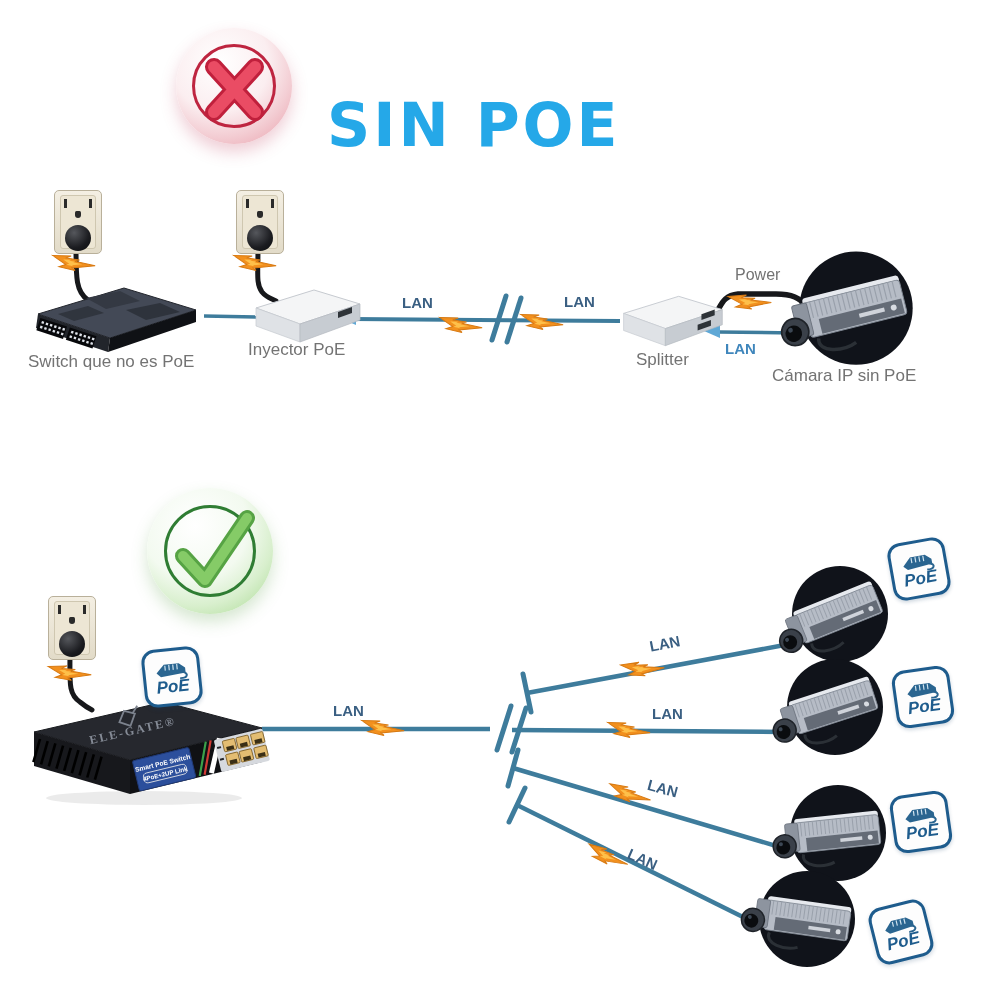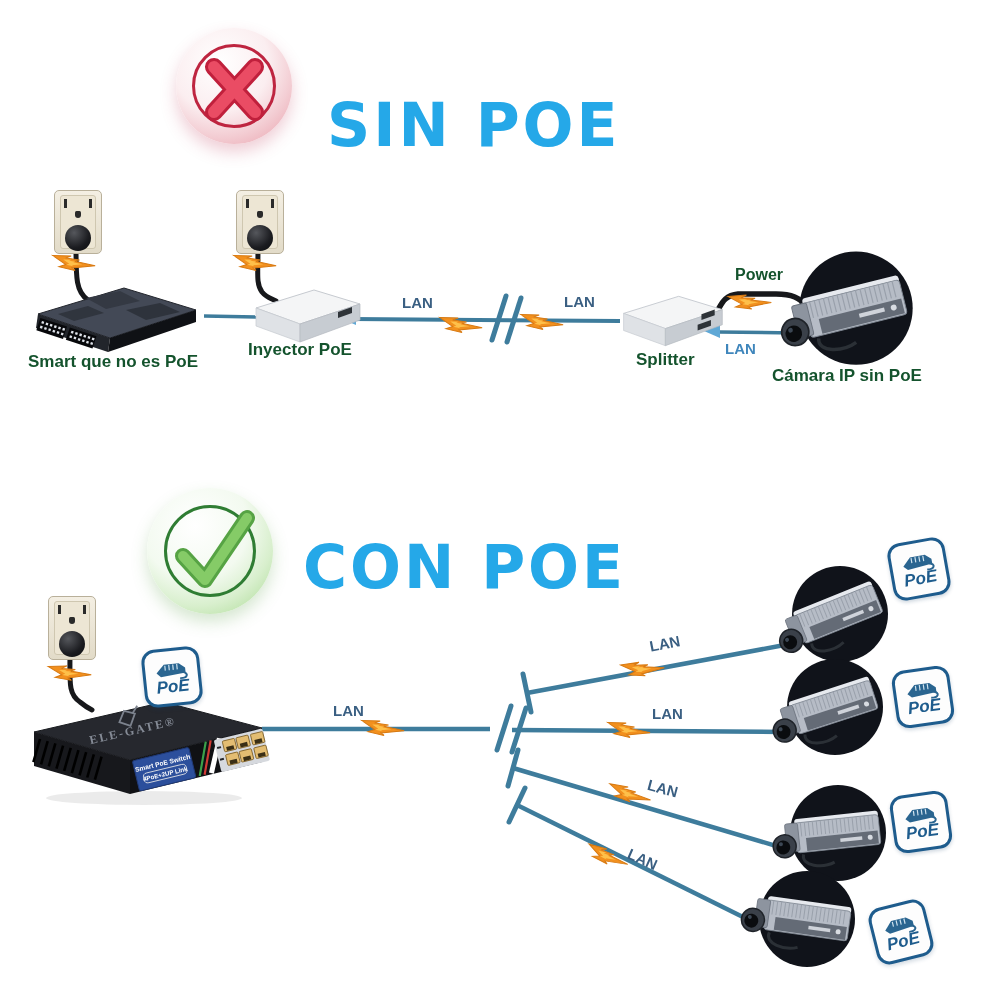--- a/index.html
+++ b/index.html
@@ -3,21 +3,21 @@
 <meta charset="utf-8">
 <style>
   html,body{margin:0;padding:0;background:#fff;}
   #stage{position:relative;width:1000px;height:1000px;background:#fff;overflow:hidden;
          font-family:"Liberation Sans",sans-serif;}
   .abs{position:absolute;}
   
   .big-title{position:absolute;font-family:"DejaVu Sans",sans-serif;font-weight:700;
              font-size:60px;letter-spacing:3px;color:#25A8E8;white-space:nowrap;}
   
-  .dev-label{position:absolute;font-size:17px;font-weight:700;color:#14532d;white-space:nowrap;}
+  .dev-label{position:absolute;font-size:17px;font-weight:400;color:#737373;white-space:nowrap;}
   .lan-label{position:absolute;font-size:15px;font-weight:700;color:#3A5F82;white-space:nowrap;}
   .lan-label.bright{color:#3F86BC;}
   .rot{transform-origin:left top;}
   
   .outlet{position:absolute;width:46px;height:62px;background:linear-gradient(#F4EFE3,#E2DBC8);
           border:1px solid #B9B09A;border-radius:5px;}
   .outlet-face{position:absolute;left:5px;top:4px;right:5px;bottom:4px;background:#EDE6D4;
           border:1px solid #CFC7B0;border-radius:3px;}
   .outlet .slot{position:absolute;width:3px;height:9px;background:#2A2A2A;top:8px;}
   .outlet .slot.l{left:9px;} .outlet .slot.r{right:9px;}
@@ -152,21 +152,21 @@
           <rect x="33.5" y="9.3" width="2.4" height="2.4"></rect>
             <rect x="37.9" y="9.3" width="2.4" height="2.4"></rect>
             <rect x="42.3" y="9.3" width="2.4" height="2.4"></rect>
             <rect x="46.7" y="9.3" width="2.4" height="2.4"></rect>
             <rect x="51.1" y="9.3" width="2.4" height="2.4"></rect>
             <rect x="55.5" y="9.3" width="2.4" height="2.4"></rect>
         </g>
       </g>
     </svg>
   </div>
-  <div class="dev-label" style="left:28px;top:352px">Smart que no es PoE</div>
+  <div class="dev-label" style="left:28px;top:352px">Switch que no es PoE</div>
 
   <div class="devbox" style="left:248px;top:282px">
     <svg width="118" height="68" viewBox="0 0 118 68">
       <polygon points="8,26 66,8 112,22 52,42" fill="#F4F5F6" stroke="#C6CAD0" stroke-width="1"></polygon>
       <polygon points="8,26 52,42 52,60 8,44" fill="#DFE2E6" stroke="#C6CAD0" stroke-width="0.7"></polygon>
       <polygon points="52,42 112,22 112,38 52,60" fill="#C7CCD2" stroke="#B4B9C0" stroke-width="0.7"></polygon>
       <polygon points="90,30 104,25 104,31 90,36" fill="#2E3338"></polygon>
     </svg>
   </div>
   <div class="dev-label" style="left:248px;top:340px">Inyector PoE</div>
@@ -207,21 +207,20 @@
   <div class="lan-label" style="left:564px;top:293px">LAN</div>
   <div class="lan-label bright" style="left:725px;top:340px">LAN</div>
 
   <div class="status-badge badge-check" style="left:147px;top:488px;width:126px;height:126px">
     <div class="ring"></div>
     <svg width="126" height="126" viewBox="0 0 126 126">
       <path d="M36,68 L58,92 L100,30" stroke="#56A344" stroke-width="16" stroke-linecap="round" stroke-linejoin="round" fill="none"></path>
       <path d="M36,68 L58,92 L100,30" stroke="#85CB67" stroke-width="10" stroke-linecap="round" stroke-linejoin="round" fill="none"></path>
     </svg>
   </div>
-  <div class="big-title" style="left:303px;top:532px">CON POE</div>
 
   <div class="outlet" style="left:48px;top:596px">
     <div class="outlet-face"></div>
     <div class="slot l"></div>
       <div class="slot r"></div>
       <div class="ground"></div>
     <div class="plug"></div>
   </div>
 
   <div class="devbox" style="left:12px;top:692px">

